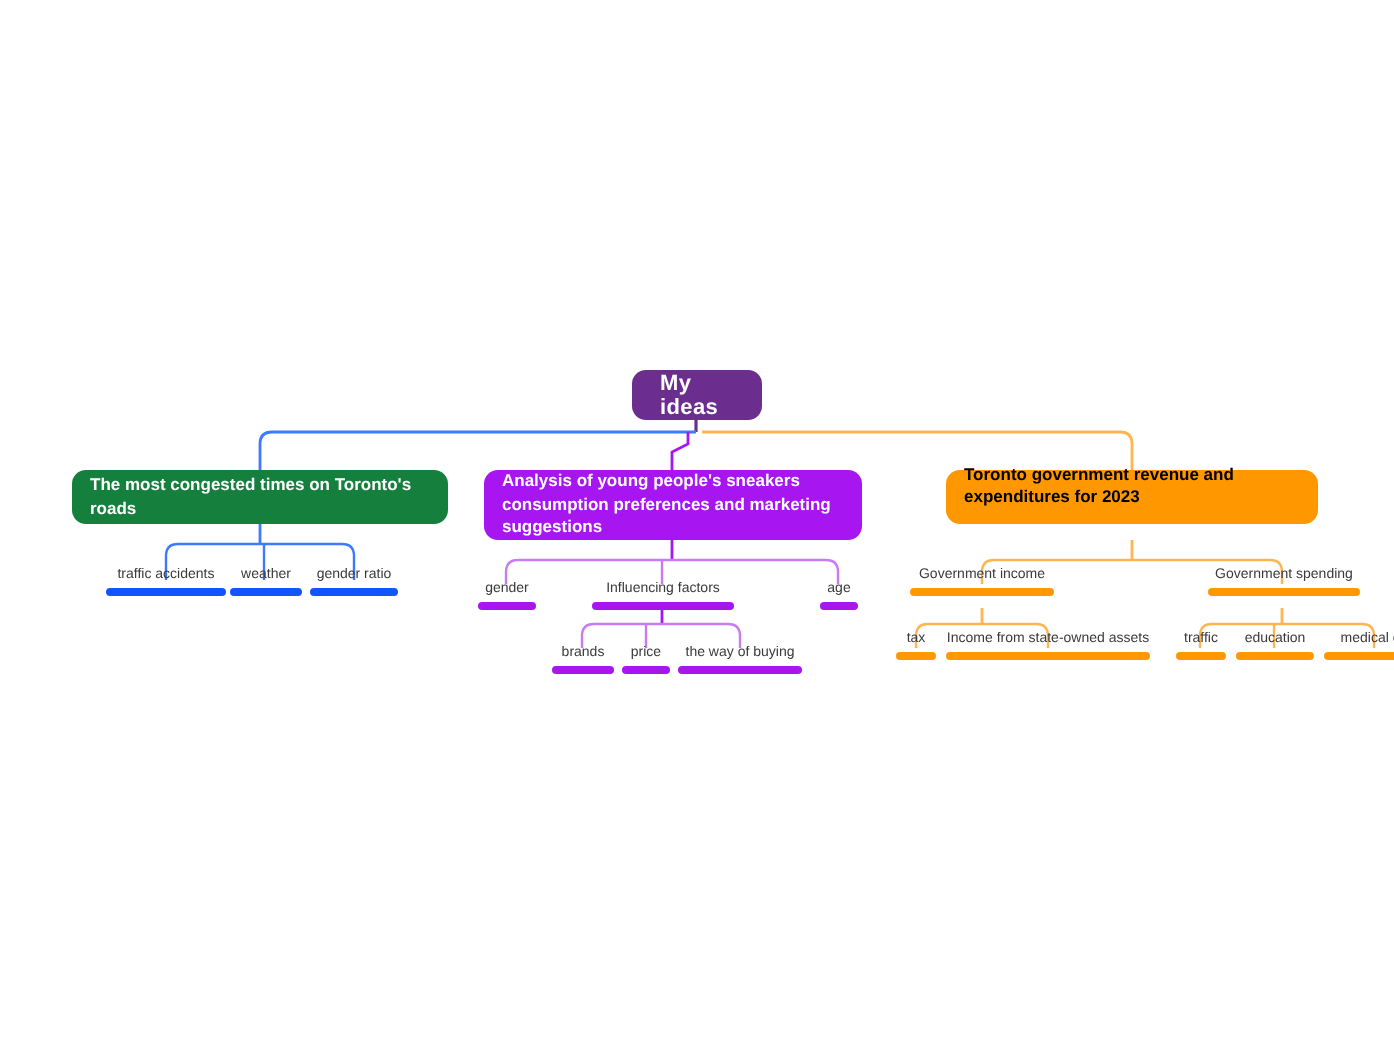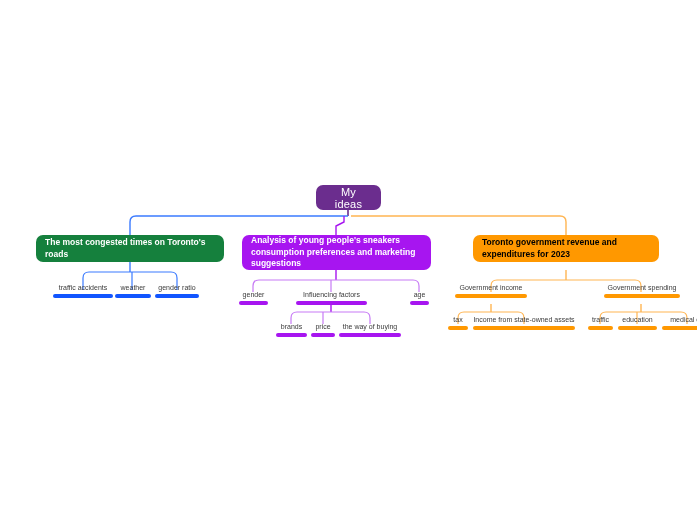--- a/index.html
+++ b/index.html
@@ -33,39 +33,38 @@
   .node {
     position: absolute;
     box-sizing: border-box;
   }
   
   .root-node {
     border-radius: 7px;
     display: flex;
     align-items: center;
     justify-content: center;
-    font-weight: normal;
+    font-weight: bold;
     font-size: 11px;
     letter-spacing: .2px;
     color: #ffffff;
     padding: 12px 14px;
-    text-align: center;
   }
   
   .branch-node {
     border-radius: 7px;
     font-weight: bold;
     font-size: 8.5px;
     line-height: 1.38;
     padding: 7px 9px;
     display: flex;
     align-items: center;
   }
   .branch-node.white-text { color: #ffffff; }
-  .branch-node.black-text { color: #000000; }
+  .branch-node.black-text { color: #000000; align-items: flex-end; }
   
   .leaf-node {
     display: flex;
     flex-direction: column;
     align-items: stretch;
     justify-content: flex-end;
   }
   .leaf-label {
     font-size: 7px;
     color: #3a3a3a;

